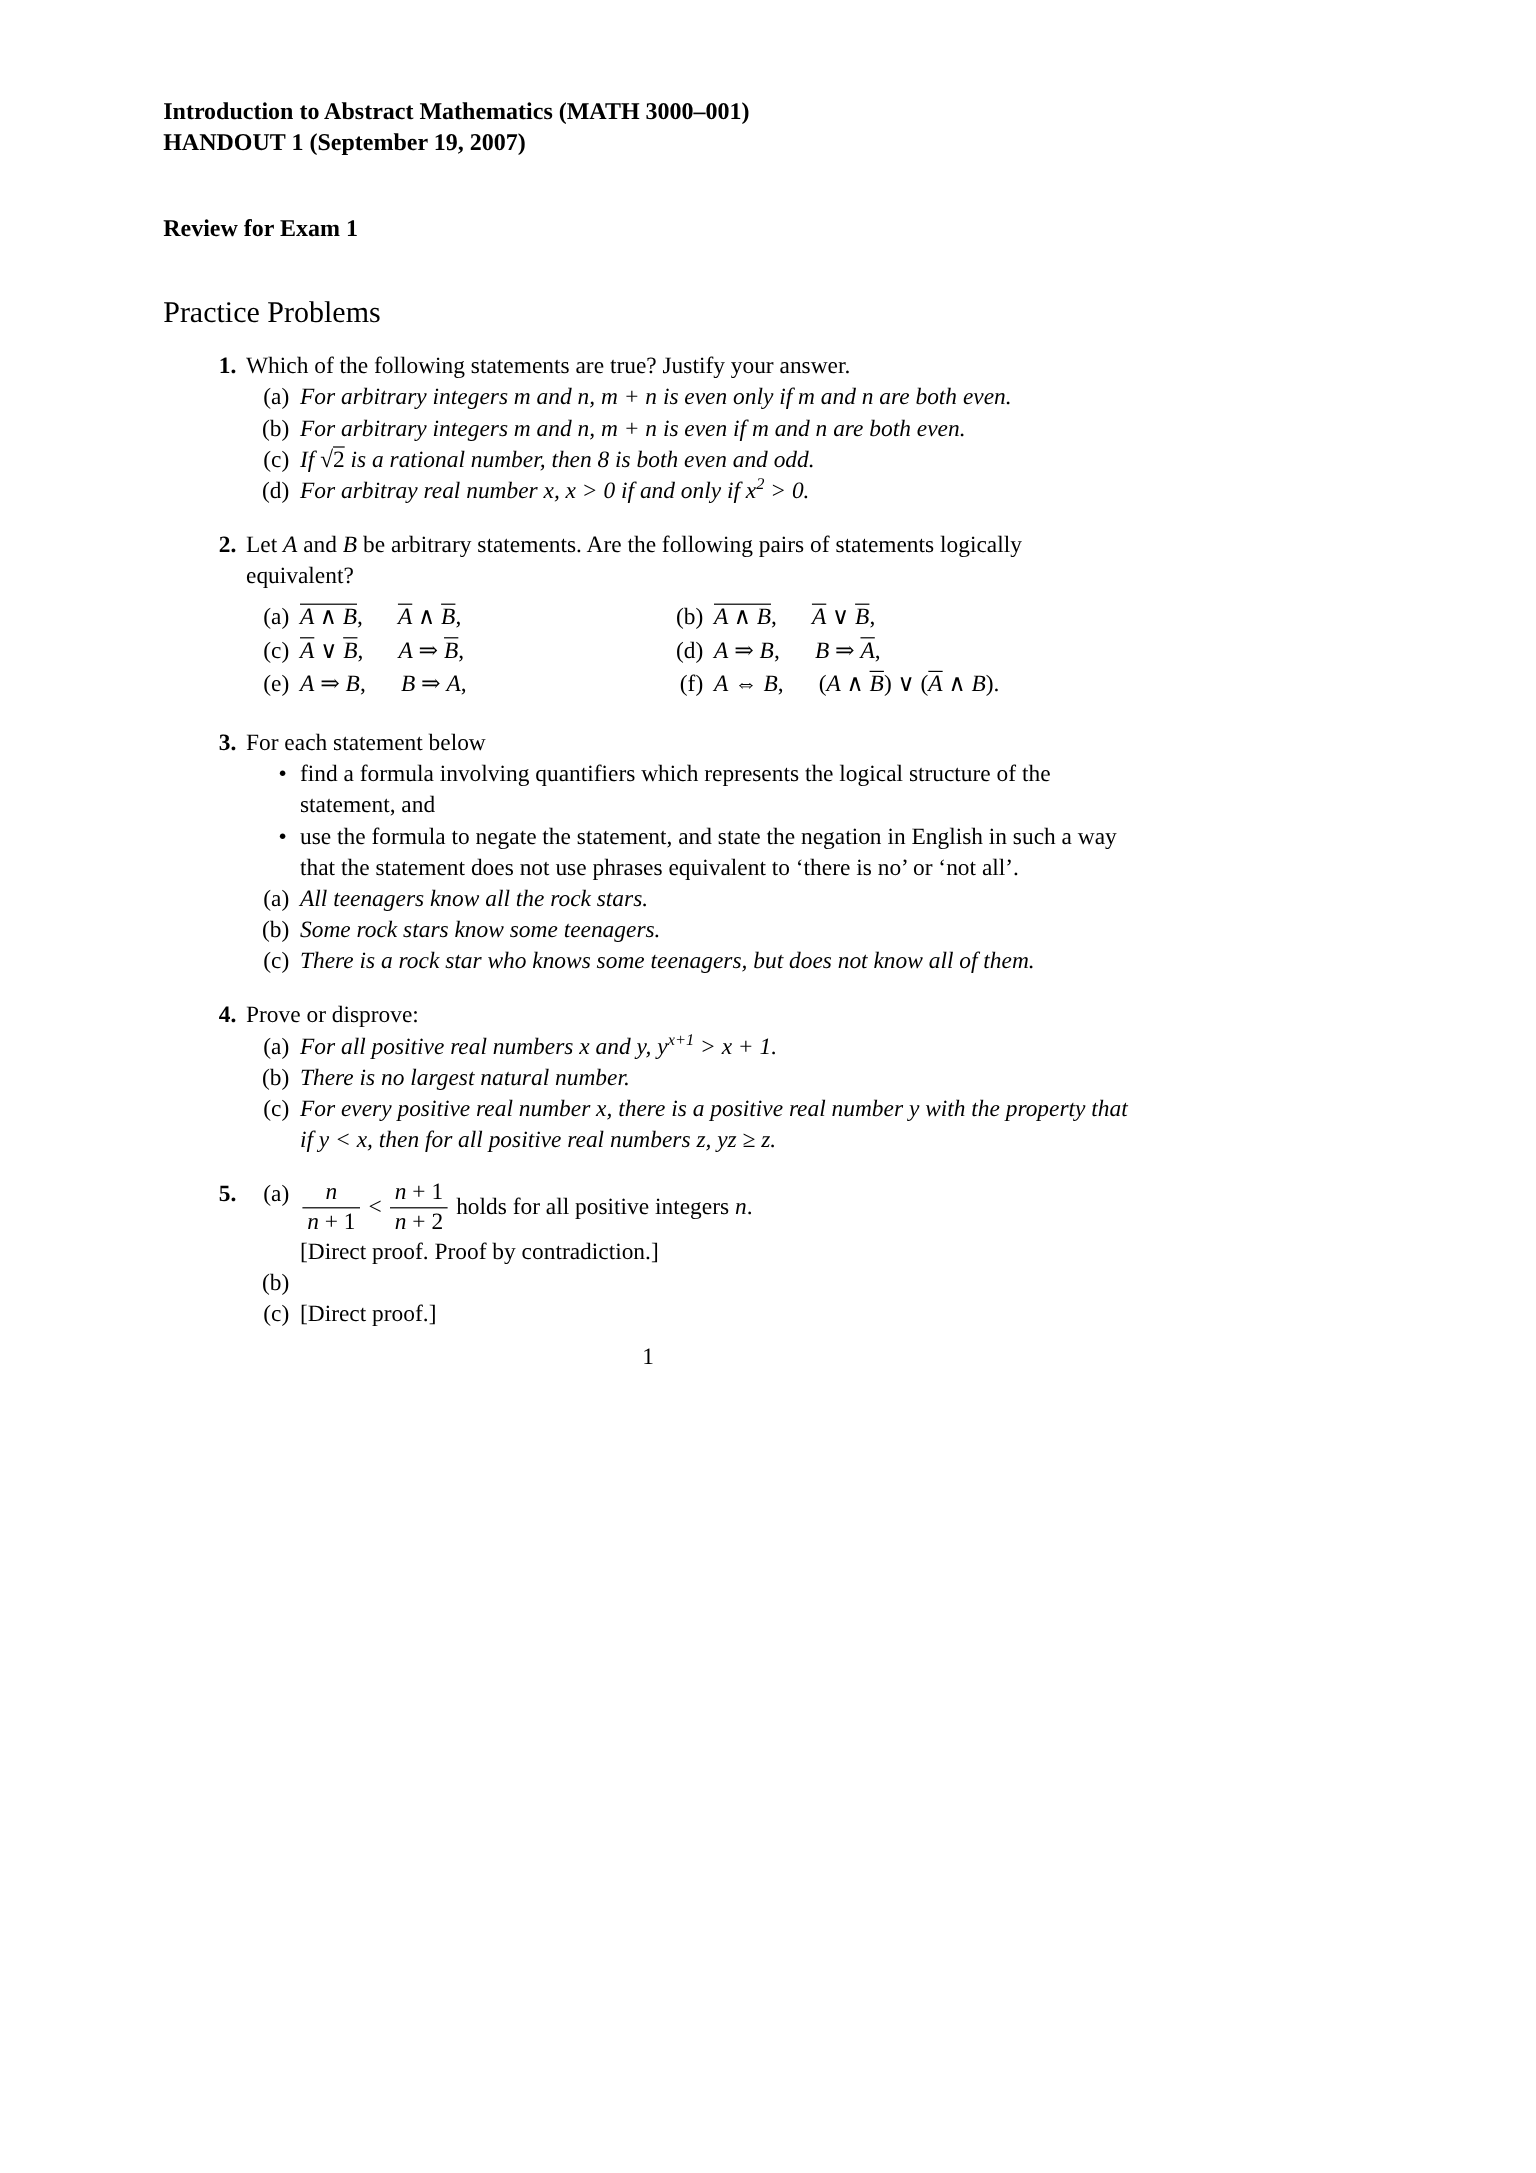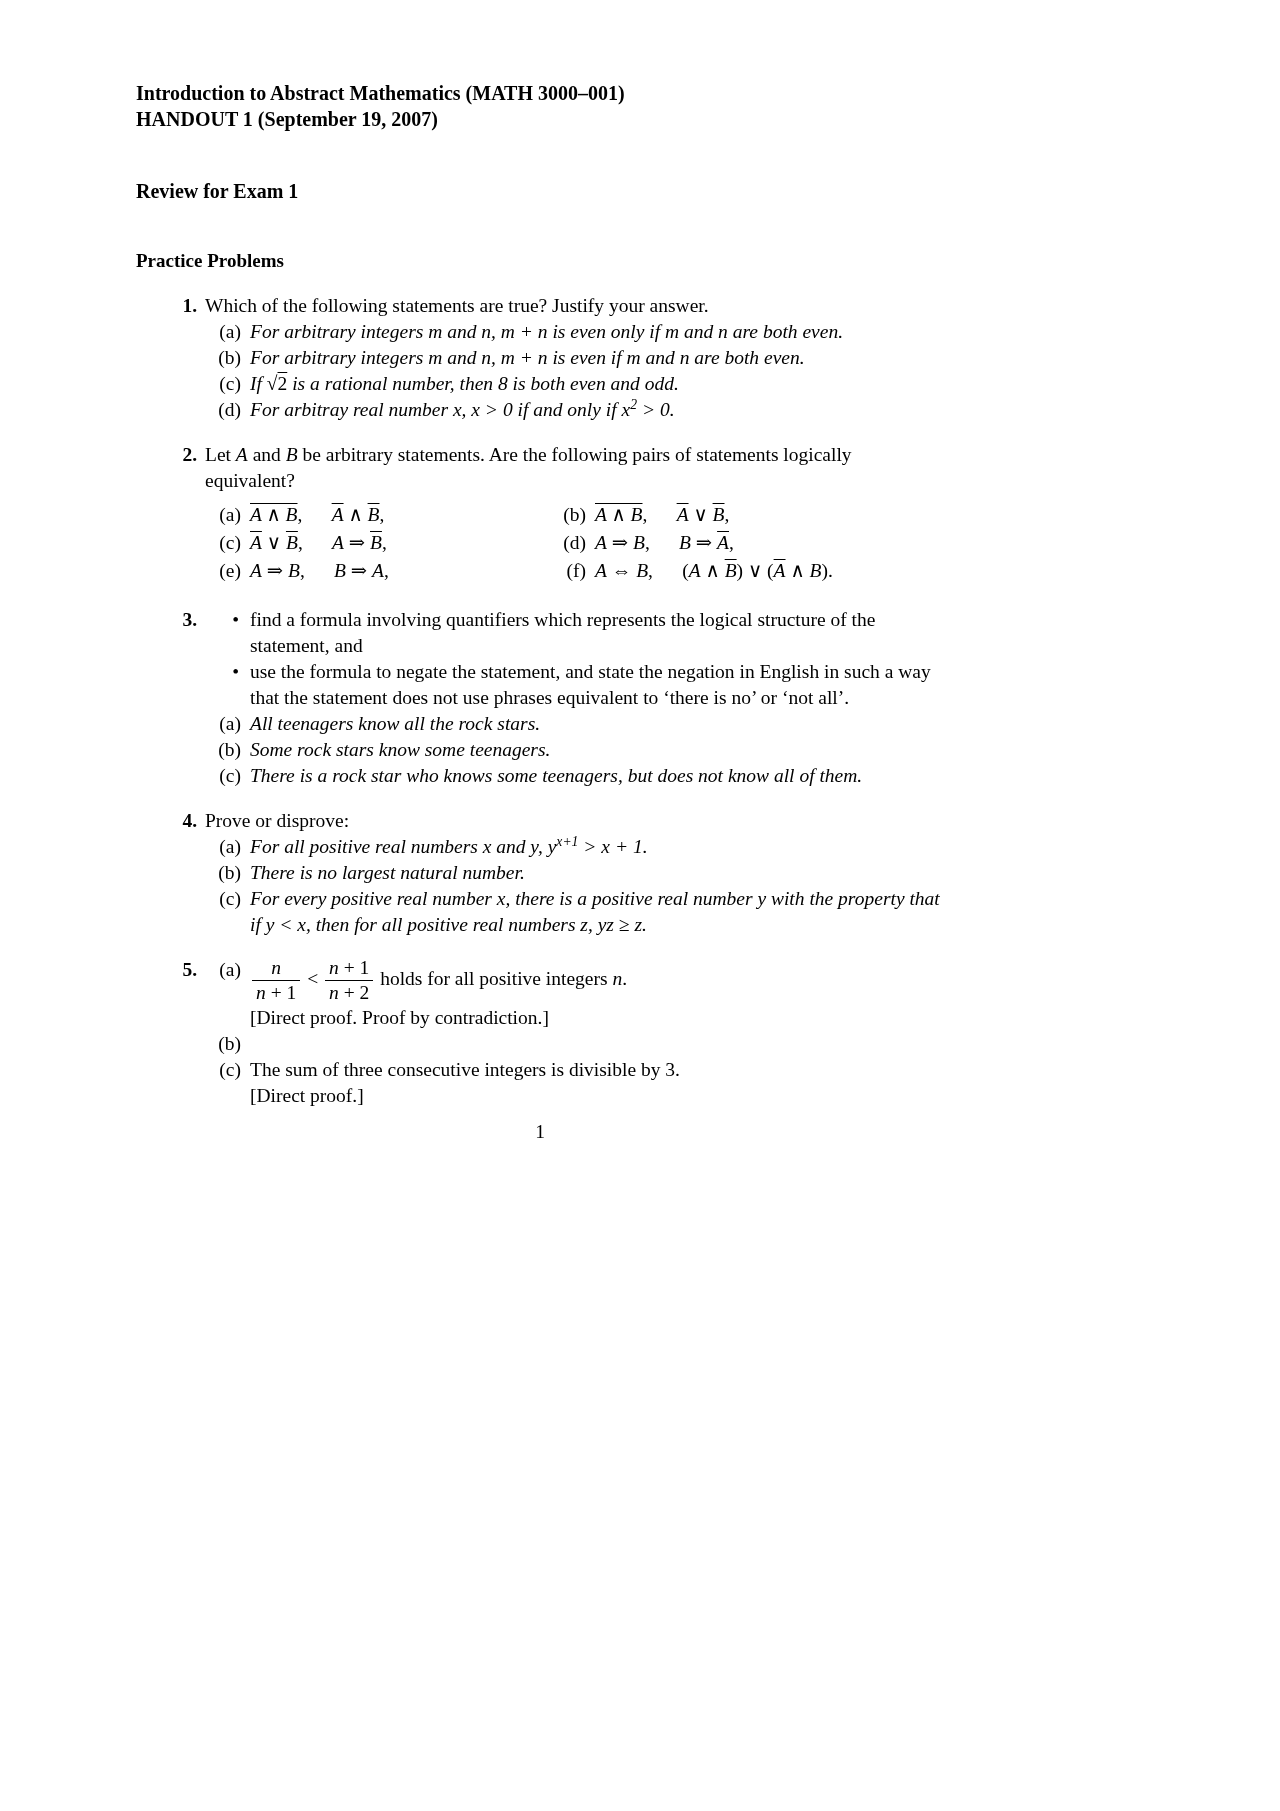--- a/index.html
+++ b/index.html
@@ -26,22 +26,22 @@
     font-size: 20px;
   }
   .review-title {
     margin: 46px 0 0 0;
     text-align: left;
     font-weight: bold;
     font-size: 20px;
   }
   .pp-heading {
     margin: 44px 0 0 0;
-    font-weight: bold;
-    font-size: 19px;
+    font-weight: normal;
+    font-size: 25px;
   }
   .problem { margin-top: 19px; }
   .p-row { display: flex; }
   .p-num {
     flex: 0 0 69px;
     box-sizing: border-box;
     padding-right: 8px;
     text-align: right;
     font-weight: bold;
   }
@@ -192,20 +192,21 @@
                 </div>
               </div>
             </div>
           </div>
         </div>
       </div>
       <div class="problem">
         <div class="p-row">
           <div class="p-num">3.</div>
           <div class="p-body">
+            <div class="p-intro"><span>For each statement below</span></div>
             <div class="bullet">
               <span class="b-dot">•</span>
               <div class="b-text"><span>find a formula involving quantifiers which represents the logical structure of the statement, and</span></div>
             </div>
             <div class="bullet">
               <span class="b-dot">•</span>
               <div class="b-text"><span>use the formula to negate the statement, and state the negation in English in such a way that the statement does not use phrases equivalent to ‘there is no’ or ‘not all’.</span></div>
             </div>
             <div class="items">
               <div class="sub">
@@ -271,21 +272,20 @@
                 </div>
               </div>
               <div class="sub">
                 <span class="sub-label">(b)</span>
                 <div class="sub-body">
                 </div>
               </div>
               <div class="sub">
                 <span class="sub-label">(c)</span>
                 <div class="sub-body">
-                  <div class="line"><span>The sum of three consecutive integers is divisible by 3.</span></div>
                   <div class="line"><span>[Direct proof.]</span></div>
                 </div>
               </div>
             </div>
           </div>
         </div>
       </div>
     </div>
 
   <div class="page-number">1</div>

